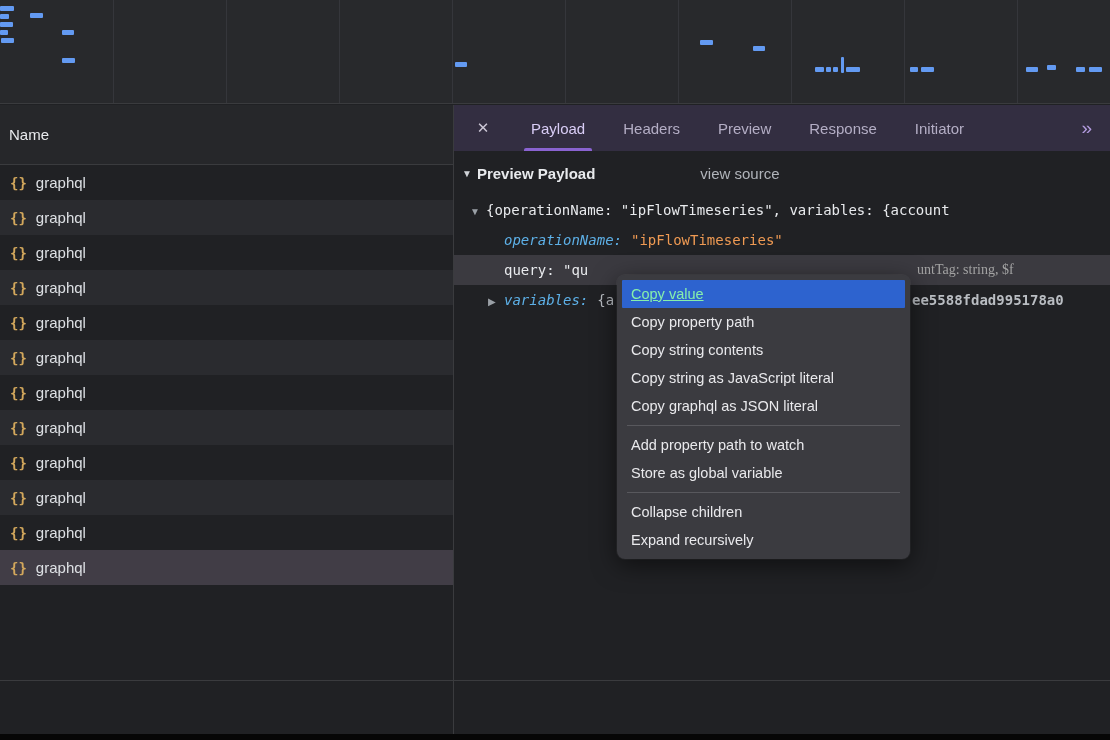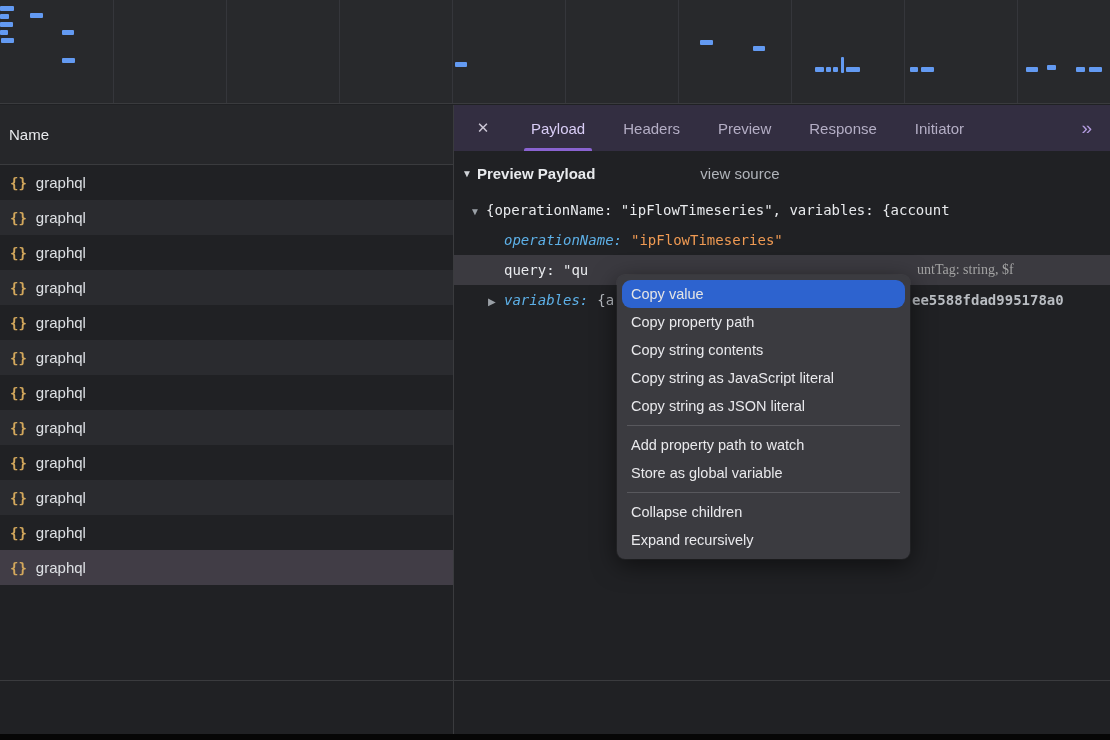--- a/index.html
+++ b/index.html
@@ -93,21 +93,21 @@
   
   .context-menu {
     position:absolute; left:617px; top:275px; width:293px;
     background:var(--menu_bg,#3b3b40); border-radius:8px; padding:5px 0;
     box-shadow:0 6px 24px rgba(0,0,0,.55), 0 0 0 1px rgba(255,255,255,.05);
     z-index:10; font-size:14.5px; color:#e9e9ec;
   }
   .menu-item { height:28px; line-height:28px; padding:0 14px; white-space:nowrap; cursor:default; }
   .menu-item.highlighted {
     background:var(--menu_highlight,#2d63cf); margin:0 5px; padding:0 9px;
-    border-radius:9px; color:#e5e5e5;
+    border-radius:1px; color:#86efac;text-decoration:underline;
   }
   .menu-item.separator { height:1px; background:#58585d; margin:5px 10px; padding:0; }
 
   
   .footer-divider { position:absolute; left:0; right:0; top:680px; height:1px; background:var(--divider,#3a3b3e); }
   .bottom-strip { position:absolute; left:0; right:0; top:734px; height:6px; background:#060606; }
 </style>
 </head>
 <body>
 
@@ -260,21 +260,21 @@
 <div class="context-menu">
 
     <div class="menu-item reven highlighted">Copy value</div>
 
     <div class="menu-item rodd">Copy property path</div>
 
     <div class="menu-item reven">Copy string contents</div>
 
     <div class="menu-item rodd">Copy string as JavaScript literal</div>
 
-    <div class="menu-item reven">Copy string as JSON literal</div>
+    <div class="menu-item reven">Copy graphql as JSON literal</div>
 
     <div class="menu-item rodd separator"></div>
 
     <div class="menu-item reven">Add property path to watch</div>
 
     <div class="menu-item rodd">Store as global variable</div>
 
     <div class="menu-item reven separator"></div>
 
     <div class="menu-item reven">Collapse children</div>

